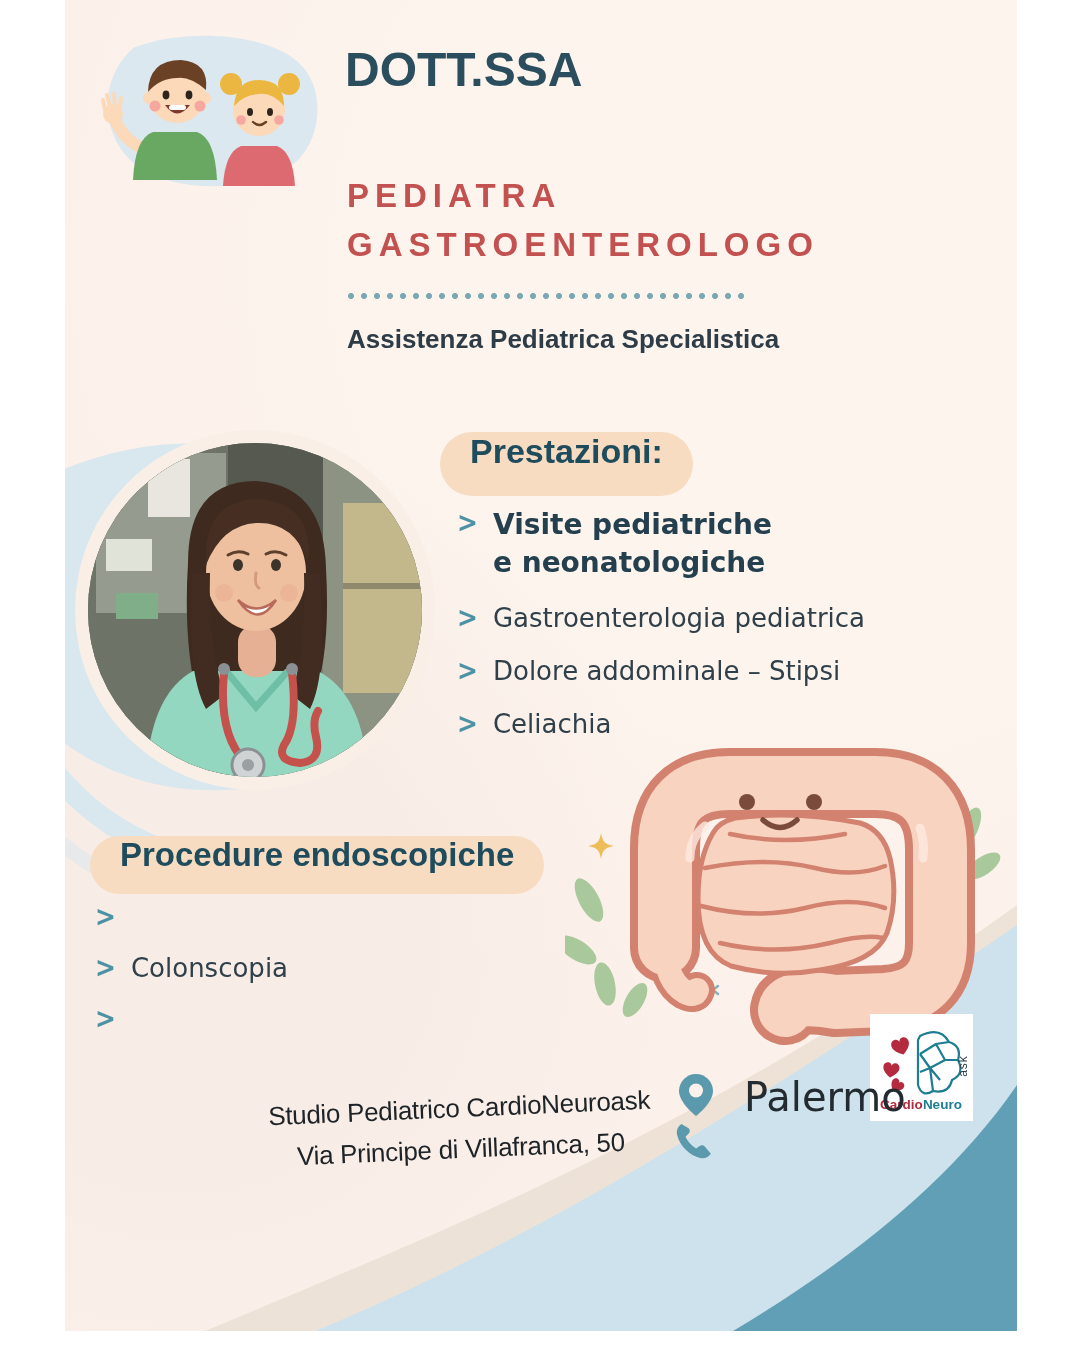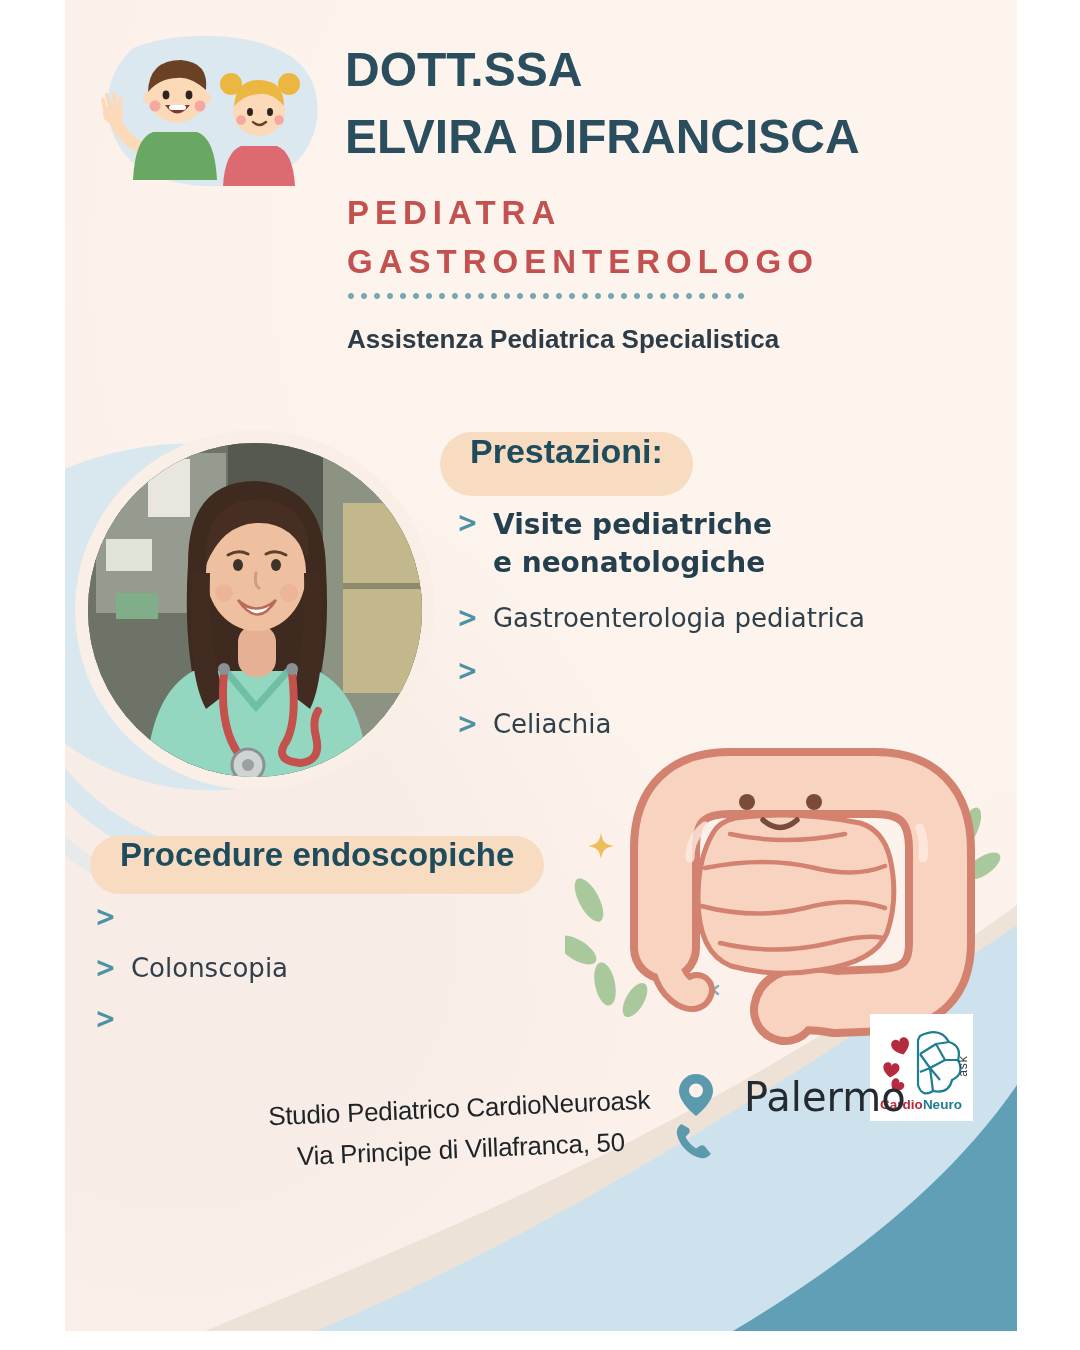--- a/index.html
+++ b/index.html
@@ -9,21 +9,21 @@
          background:
            radial-gradient(circle at 12% 70%, #f8ece6 0 18%, rgba(248,236,230,0) 40%),
            radial-gradient(circle at 80% 20%, #fdf4ee 0 30%, rgba(253,244,238,0) 60%),
            #fcf1ea;}
   .abs{position:absolute;}
   svg{display:block;}
 
   
   .title{left:280px;top:36px;color:#2b4e5e;font-family:"Liberation Sans",sans-serif;
          font-weight:bold;font-size:48px;line-height:67px;letter-spacing:0;}
-  .specialty{left:282px;top:188px;color:#c2514f;font-family:"Liberation Sans",sans-serif;
+  .specialty{left:282px;top:171px;color:#c2514f;font-family:"Liberation Sans",sans-serif;
          font-weight:bold;font-size:33px;line-height:49px;letter-spacing:6px;}
   .dots{left:282px;top:292px;width:404px;height:8px;background-repeat:repeat-x;
         background-image:radial-gradient(circle at 4px 4px,#79a8b2 2.6px,rgba(0,0,0,0) 3.4px);
         background-size:13px 8px;}
   .tagline{left:282px;top:324px;font-family:"Liberation Sans",sans-serif;font-weight:bold;
         font-size:26px;color:#2d3c46;}
 
   
   .photo-ring{left:10px;top:430px;width:360px;height:360px;border-radius:50%;background:#f9efe6;}
   .photo{left:13px;top:13px;width:334px;height:334px;border-radius:50%;overflow:hidden;background:#7b8077;}
@@ -92,21 +92,20 @@
     <path d="M 141,72 Q 143,46 166,46 Q 191,46 191,72 Q 179,58 166,60 Q 152,60 141,72 Z" fill="#ecb741"></path>
     <ellipse cx="157" cy="78" rx="3" ry="4" fill="#2f241c"></ellipse>
     <ellipse cx="177" cy="78" rx="3" ry="4" fill="#2f241c"></ellipse>
     <path d="M 160,88 Q 166,94 173,88" stroke="#6b4126" stroke-width="2.4" fill="none" stroke-linecap="round"></path>
     <circle cx="148" cy="86" r="4.8" fill="#f6a89e"></circle>
       <circle cx="186" cy="86" r="4.8" fill="#f6a89e"></circle>
   </svg>
 
   <div class="abs title">
     <div>DOTT.SSA</div>
-    <div>ELVIRA DIFRANCISCA</div>
   </div>
   <div class="abs specialty">
     <div>PEDIATRA</div>
     <div>GASTROENTEROLOGO</div>
   </div>
   <div class="abs dots"></div>
   <div class="abs tagline">Assistenza Pediatrica Specialistica</div>
 
   <div class="abs photo-ring">
     <div class="abs photo">
@@ -159,20 +158,21 @@
       <span class="bullet">&gt;</span>
       <span class="item-bold pre">Visite pediatriche
 e neonatologiche</span>
     </div>
     <div class="item">
       <span class="bullet">&gt;</span>
       <span>Gastroenterologia pediatrica</span>
     </div>
     <div class="item">
       <span class="bullet">&gt;</span>
+      <span>Dolore addominale – Stipsi</span>
     </div>
     <div class="item">
       <span class="bullet">&gt;</span>
       <span>Celiachia</span>
     </div>
   </div>
 
   <svg class="abs" style="left:500px;top:728px;" width="455" height="330" viewBox="0 0 455 330">
 
     <g fill="#a9c99c">

